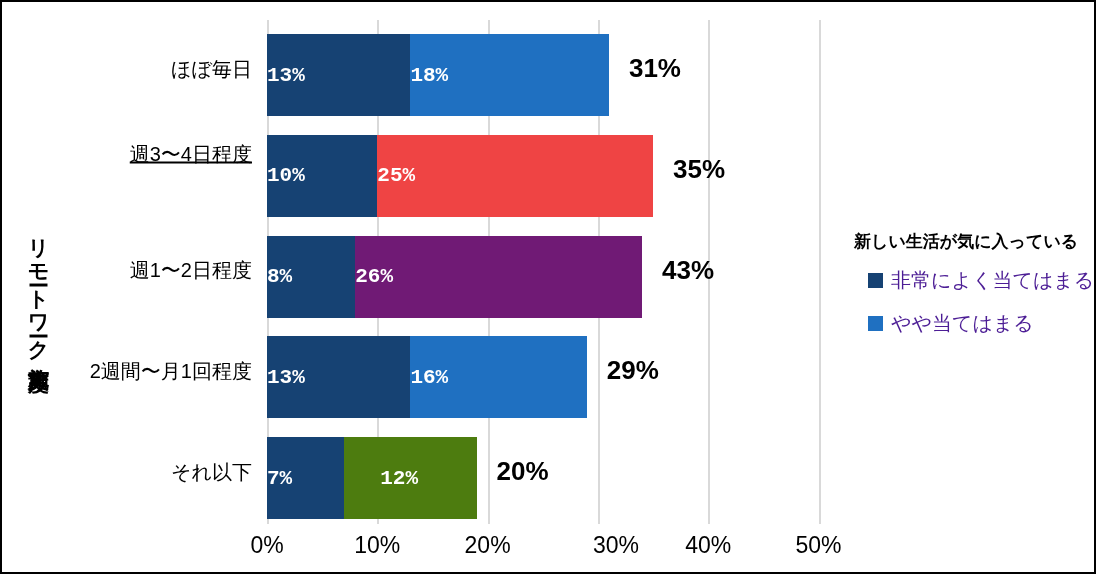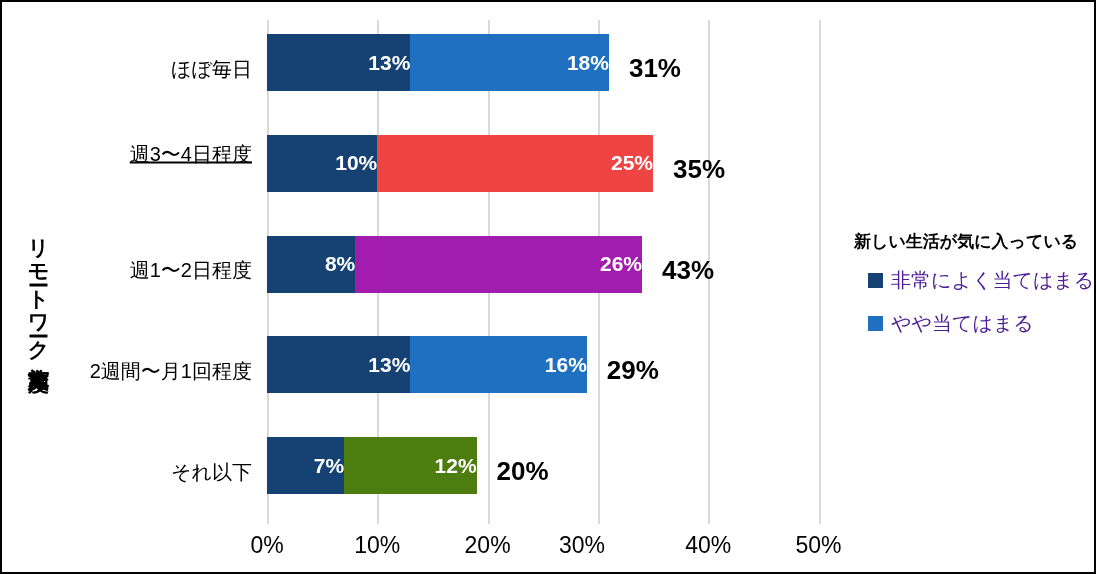--- a/index.html
+++ b/index.html
@@ -78,24 +78,25 @@
   }
 
   .bar-row {
     position: absolute;
     left: 0;
     height: 69px;
   }
   .seg {
     position: absolute;
     top: 0;
-    height: 57px;
-    display: flex;
-    align-items: center;
-    justify-content: flex-end;
+    height: 82px;
+    display: flex;
+    align-items: center;
+    justify-content: flex-start;
+    font-family: Liberation Mono, monospace;
   }
   .seg-label {
     font-size: 21px;
     font-weight: bold;
     color: #ffffff;
     white-space: nowrap;
   }
   .total-label {
     position: absolute;
     top: 0;
@@ -200,21 +201,21 @@
           </div>
           <div class="seg" style="left: 110.3px; width: 275.75px; background: #ef4444;">
             <span class="seg-label">25%</span>
           </div>
           <div class="total-label" style="left: 386.05px;">35%</div>
         </div>
         <div class="bar-row" style="top: 215.6px; width: 553px;">
           <div class="seg" style="left: 0px; width: 88.24px; background: rgb(22, 66, 115);">
             <span class="seg-label">8%</span>
           </div>
-          <div class="seg" style="left: 88.24px; width: 286.78px; background: #a21caf;">
+          <div class="seg" style="left: 88.24px; width: 286.78px; background: #701a75;">
             <span class="seg-label">26%</span>
           </div>
           <div class="total-label" style="left: 375.02px;">43%</div>
         </div>
         <div class="bar-row" style="top: 316.4px; width: 553px;">
           <div class="seg" style="left: 0px; width: 143.39px; background: rgb(22, 66, 115);">
             <span class="seg-label">13%</span>
           </div>
           <div class="seg" style="left: 143.39px; width: 176.48px; background: rgb(31, 112, 193);">
             <span class="seg-label">16%</span>
@@ -230,21 +231,21 @@
           </div>
           <div class="total-label" style="left: 209.57px;">20%</div>
         </div>
       </div>
   </div>
 
   <div class="x-axis-ticks">
       <div class="x-tick" style="left: 0px;">0%</div>
       <div class="x-tick" style="left: 110.3px;">10%</div>
       <div class="x-tick" style="left: 220.6px;">20%</div>
-      <div class="x-tick" style="left: 315px;">30%</div>
+      <div class="x-tick" style="left: 349px;">30%</div>
       <div class="x-tick" style="left: 441.2px;">40%</div>
       <div class="x-tick" style="left: 551.5px;">50%</div>
     </div>
 
   <div class="legend">
     <div class="legend-title">新しい生活が気に入っている</div>
     <div class="legend-items">
         <div class="legend-item">
           <span class="legend-swatch" style="background: rgb(22, 66, 115);"></span>
           <span class="legend-text">非常によく当てはまる</span>

